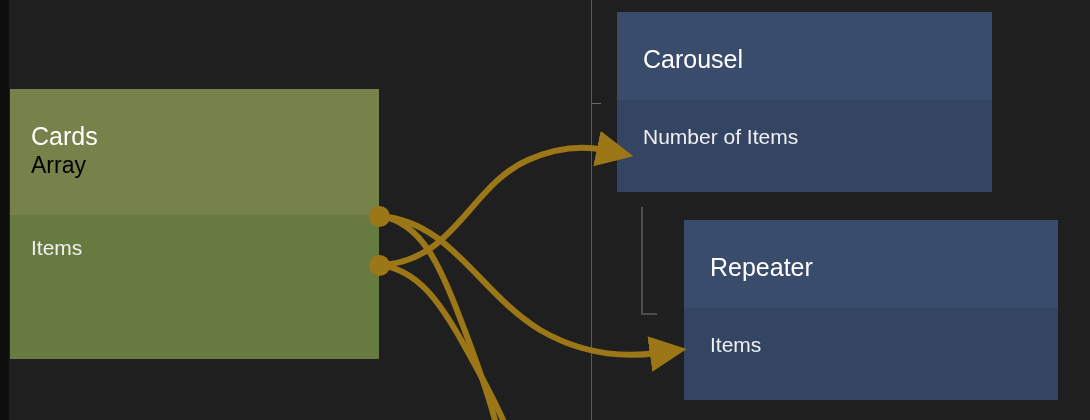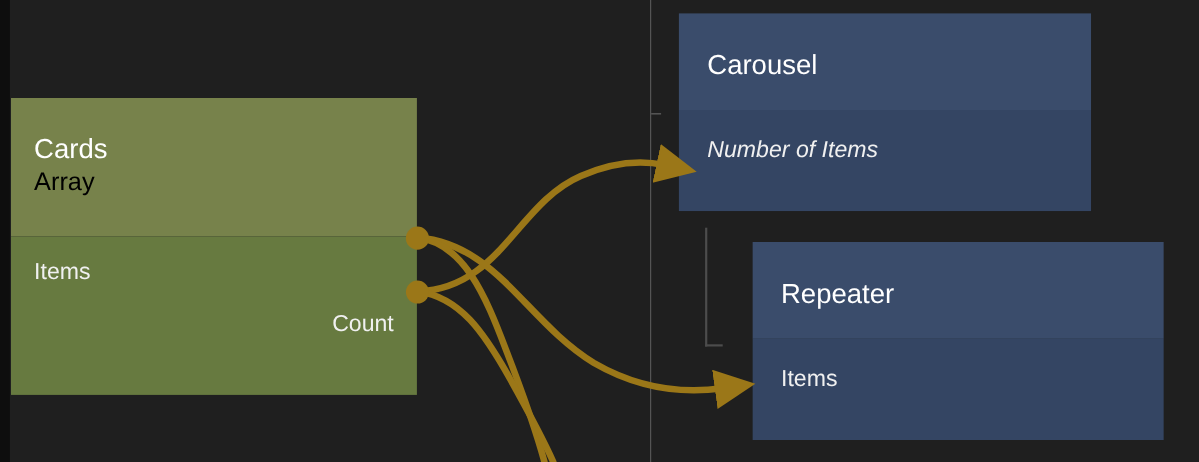--- a/index.html
+++ b/index.html
@@ -106,21 +106,20 @@
   }
   #node-carousel .node-header {
     height: 88px;
     background: #3a4c6b;
     padding: 32px 0 0 26px;
   }
   #node-carousel .node-body {
     height: 92px;
     background: #344563;
     padding: 24px 0 0 26px;
-    font-style: italic;
   }
 
   
   #node-repeater {
     left: 684px; top: 220px;
     width: 374px; height: 180px;
   }
   #node-repeater .node-header {
     height: 88px;
     background: #3a4c6b;
@@ -161,23 +160,20 @@
   <div class="group-bracket"></div>
 
   <div class="node" id="node-cards">
     <div class="node-header">
       <div class="node-title">Cards</div>
       <div class="node-subtitle">Array</div>
     </div>
     <div class="node-body">
       <div class="port-row in">
         <span>Items</span>
-      </div>
-      <div class="port-row out">
-        <span>Count</span>
       </div>
     </div>
   </div>
 
   <div class="node" id="node-carousel">
     <div class="node-header">
       <div class="node-title">Carousel</div>
     </div>
     <div class="node-body">
       <div class="port-row in">

